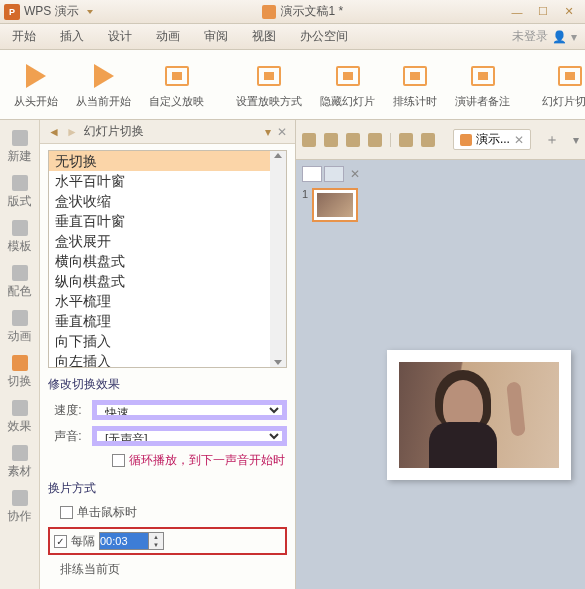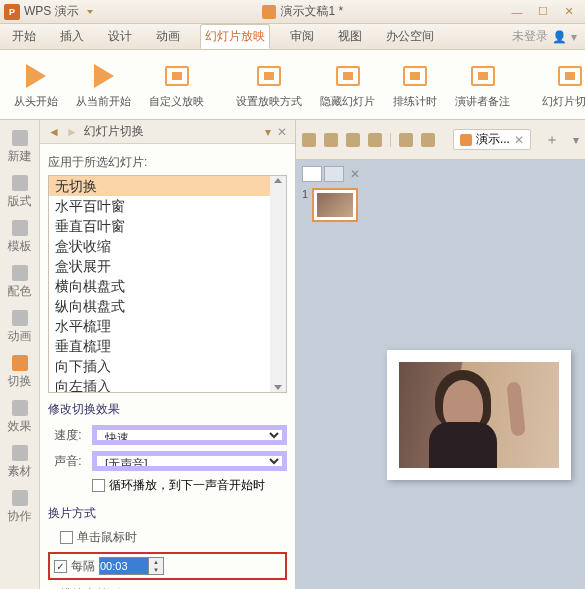--- a/index.html
+++ b/index.html
@@ -94,21 +94,20 @@
     <div class="winbtn">☐</div>
     <div class="winbtn">✕</div>
   </div>
 </div>
 
 <div class="menubar">
   <span class="menuitem">开始</span>
   <span class="menuitem">插入</span>
   <span class="menuitem">设计</span>
   <span class="menuitem">动画</span>
-  <span class="menuitem active">幻灯片放映</span>
   <span class="menuitem">审阅</span>
   <span class="menuitem">视图</span>
   <span class="menuitem">办公空间</span>
   <div class="login-area">
     <span>未登录</span>
     <span>👤</span>
     <span>▾</span>
   </div>
 </div>
 
@@ -208,27 +207,26 @@
 
   <div class="panel">
     <div class="panel-hdr">
       <span class="nav">◄</span>
       <span class="nav" style="opacity:.4">►</span>
       <span class="title">幻灯片切换</span>
       <span style="color:#b58a4a">▾</span>
       <span class="close">✕</span>
     </div>
     <div class="panel-body">
-      <div class="sect-lbl">应用于所选幻灯片:</div>
       <div class="listbox">
         <ul>
           <li class="sel">无切换</li>
           <li>水平百叶窗</li>
+          <li>盒状收缩</li>
           <li>垂直百叶窗</li>
-          <li>盒状收缩</li>
           <li>盒状展开</li>
           <li>横向棋盘式</li>
           <li>纵向棋盘式</li>
           <li>水平梳理</li>
           <li>垂直梳理</li>
           <li>向下插入</li>
           <li>向左插入</li>
 
         </ul>
         <div class="scroll">
@@ -239,21 +237,21 @@
 
       <div class="sect-head">修改切换效果</div>
       <div class="form-row">
         <span class="fl">速度:</span>
         <select class="combo"><option>快速</option></select>
       </div>
       <div class="form-row">
         <span class="fl">声音:</span>
         <select class="combo"><option>[无声音]</option></select>
       </div>
-      <div class="chk-row" style="margin-left:44px;color:#000000">
+      <div class="chk-row" style="margin-left:64px;color:#be185d">
         <div class="chk"></div>
         <span>循环播放，到下一声音开始时</span>
       </div>
 
       <div class="sect-head">换片方式</div>
       <div class="chk-row">
         <div class="chk"></div>
         <span>单击鼠标时</span>
       </div>
       <div class="boxed">

